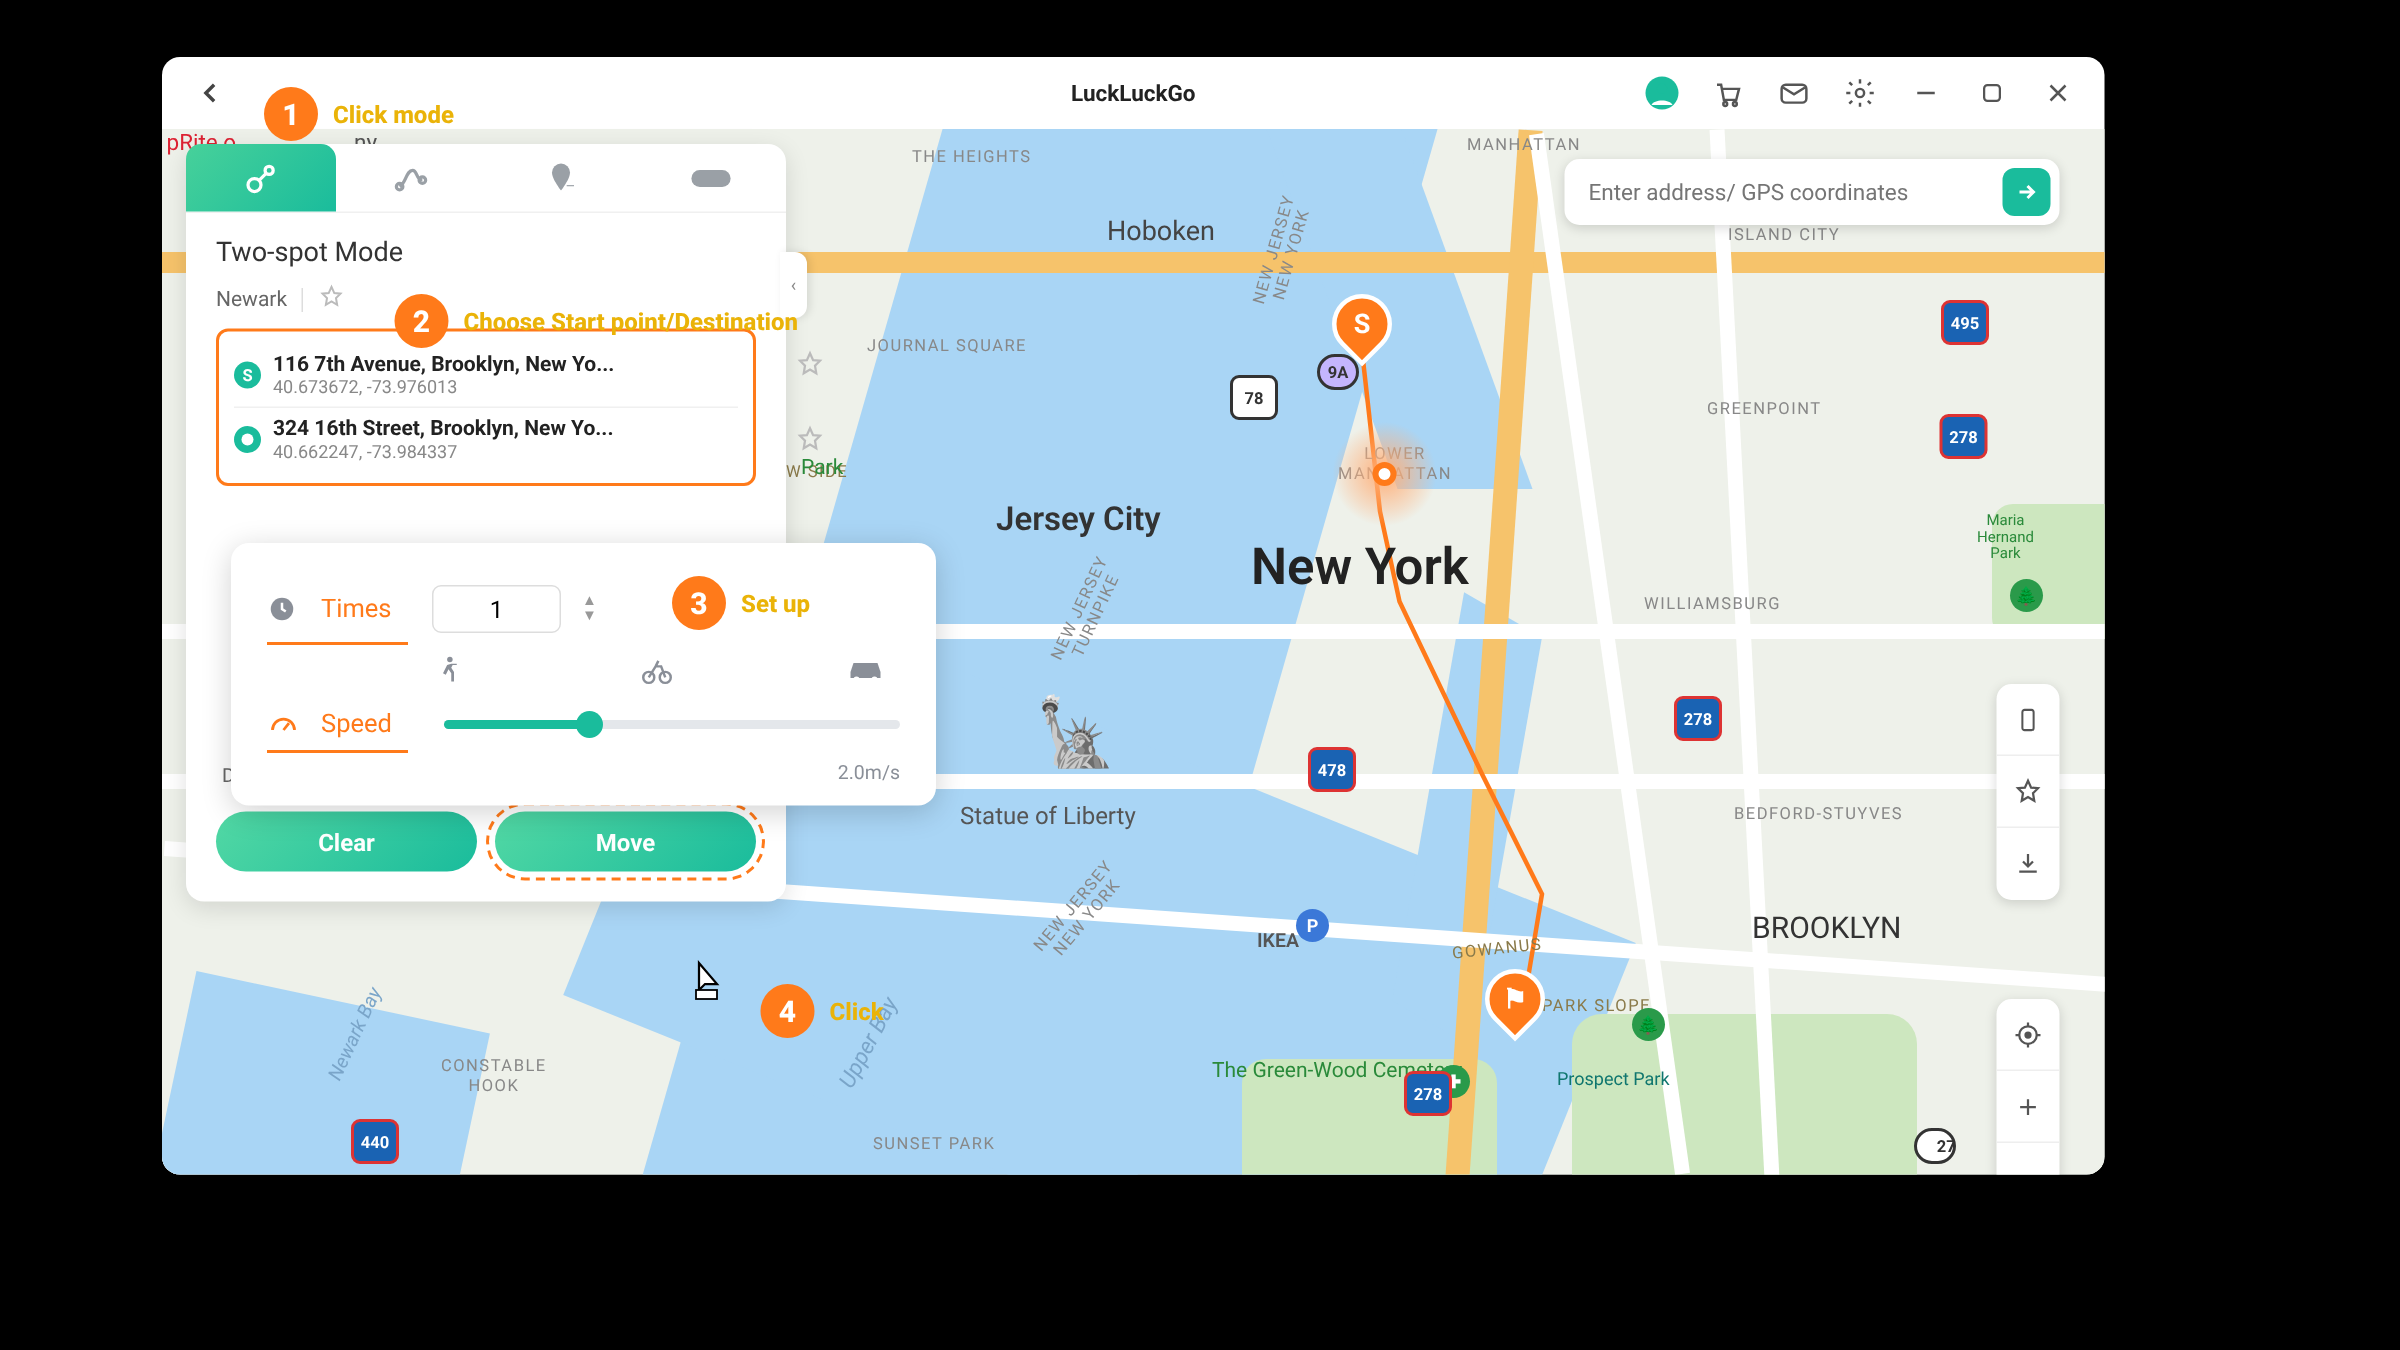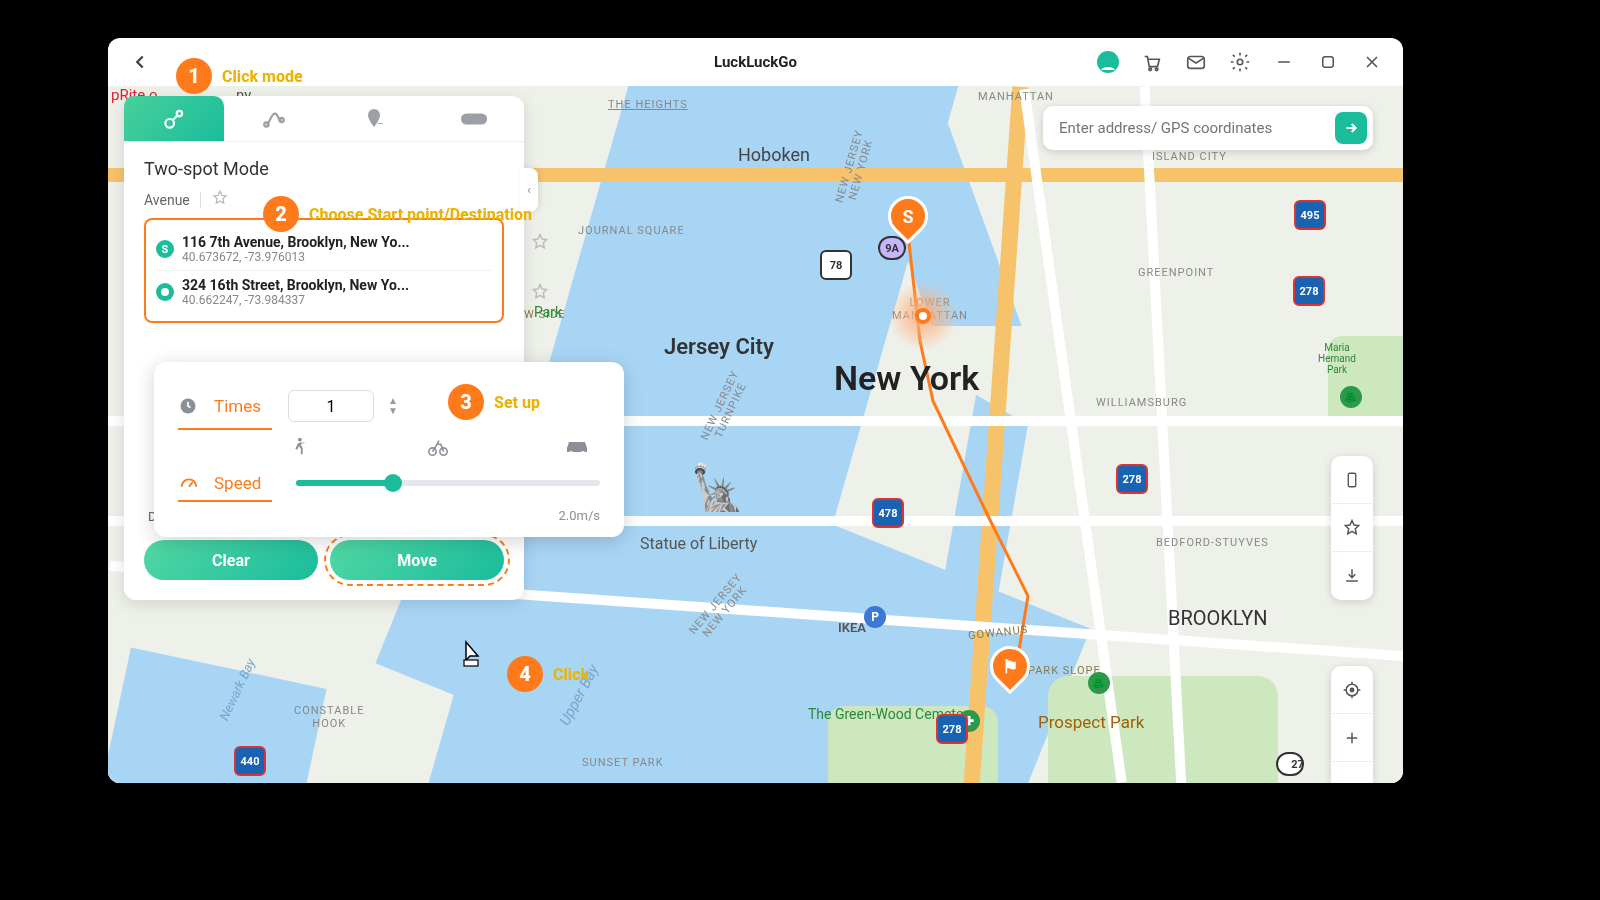--- a/index.html
+++ b/index.html
@@ -177,40 +177,40 @@
       <div class="road" style="left:0;top:430px;width:1300px;height:10px;"></div>
       <div class="road" style="left:0;top:330px;width:1300px;height:10px;"></div>
     </div>
 
     <svg class="route-line" viewBox="0 0 1295 697">
       <path d="M800 148 L812 255 L825 315 L880 430 L920 510 L910 570 L902 592" stroke="#ff7a1a" stroke-width="3" fill="none"></path>
     </svg>
 
     <div class="map-label" style="left:3px;top:0px;color:#d23;font-size:15px;">pRite o</div>
     <div class="map-label" style="left:128px;top:0px;color:#555;font-size:15px;">ny</div>
-    <div class="map-label small" style="left:500px;top:12px;text-decoration:underline;">THE HEIGHTS</div>
+    <div class="map-label small" style="left:500px;top:12px;">THE HEIGHTS</div>
     <div class="map-label small" style="left:870px;top:4px;">MANHATTAN</div>
     <div class="map-label" style="left:630px;top:58px;font-size:18px;color:#444;">Hoboken</div>
     <div class="map-label small" style="left:470px;top:138px;">JOURNAL SQUARE</div>
     <div class="map-label small" style="left:1044px;top:64px;">ISLAND CITY</div>
     <div class="map-label small" style="left:1030px;top:180px;">GREENPOINT</div>
     <div class="map-label" style="left:556px;top:248px;font-size:22px;font-weight:600;color:#333;">Jersey City</div>
     <div class="map-label big" style="left:726px;top:272px;">New York</div>
     <div class="map-label small" style="left:784px;top:210px;white-space:pre;text-align:center;line-height:13px;">LOWER
 MANHATTAN</div>
     <div class="map-label small" style="left:988px;top:310px;">WILLIAMSBURG</div>
     <div class="map-label" style="left:1210px;top:256px;color:#2a8a3a;font-size:10px;white-space:pre;text-align:center;">Maria
 Hernand
 Park</div>
     <div class="map-label" style="left:532px;top:448px;font-size:16px;color:#555;">Statue of Liberty</div>
     <div class="map-label small" style="left:1048px;top:450px;">BEDFORD-STUYVES</div>
     <div class="map-label" style="left:1060px;top:520px;font-size:20px;font-weight:400;color:#333;">BROOKLYN</div>
     <div class="map-label small" style="left:860px;top:540px;color:#8a7a4a;white-space:pre;transform:rotate(-6deg);">GOWANUS</div>
     <div class="map-label small" style="left:920px;top:578px;color:#8a7a4a;">PARK SLOPE</div>
-    <div class="map-label" style="left:930px;top:626px;font-size:17px;color:#a16207;">Prospect Park</div>
+    <div class="map-label" style="left:930px;top:626px;font-size:12px;color:#0f766e;">Prospect Park</div>
     <div class="map-label" style="left:700px;top:620px;font-size:14px;color:#2a8a3a;">The Green-Wood Cemetery</div>
     <div class="map-label small" style="left:416px;top:222px;color:#8a7a4a;">W SIDE</div>
     <div class="map-label" style="left:426px;top:218px;font-size:14px;color:#2a8a3a;">Park</div>
     <div class="map-label small" style="left:186px;top:618px;white-space:pre;text-align:center;">CONSTABLE
 HOOK</div>
     <div class="map-label small" style="left:474px;top:670px;">SUNSET PARK</div>
     <div class="map-label" style="left:96px;top:596px;transform:rotate(-65deg);font-style:italic;color:#7aa5c9;font-size:13px;">Newark Bay</div>
     <div class="map-label" style="left:438px;top:600px;transform:rotate(-62deg);font-style:italic;color:#7aa5c9;font-size:15px;">Upper Bay</div>
     <div class="map-label small" style="left:710px;top:70px;transform:rotate(-74deg);color:#888;white-space:pre;text-align:center;line-height:12px;">NEW JERSEY
 NEW YORK</div>
@@ -322,21 +322,21 @@
         <div class="mode-tab">
           <svg width="28" height="20" viewBox="0 0 30 20" fill="currentColor">
               <rect x="1" y="4" width="28" height="12" rx="6"></rect>
             </svg>
         </div>
       </div>
       <div class="collapse-handle">‹</div>
       <div class="mode-body">
         <div class="mode-title">Two-spot Mode</div>
         <div class="route-header">
-          <span>Avenue</span>
+          <span>Newark</span>
           <span class="div"></span>
           <span class="star-outline">
             <svg width="18" height="18" viewBox="0 0 24 24" fill="none" stroke="currentColor" stroke-width="1.8">
                 <path d="M12 3l2.5 5.5L20 9l-4 4 1 6-5-3-5 3 1-6-4-4 5.5-.5z"></path>
               </svg>
           </span>
         </div>
         <div style="position:relative;">
           <div class="route-card">
             <div class="stop-row">

